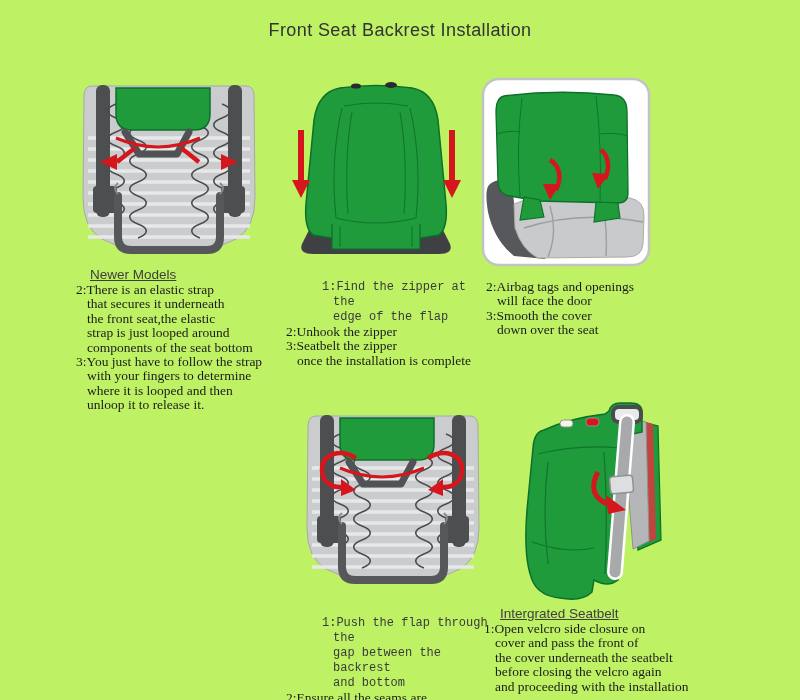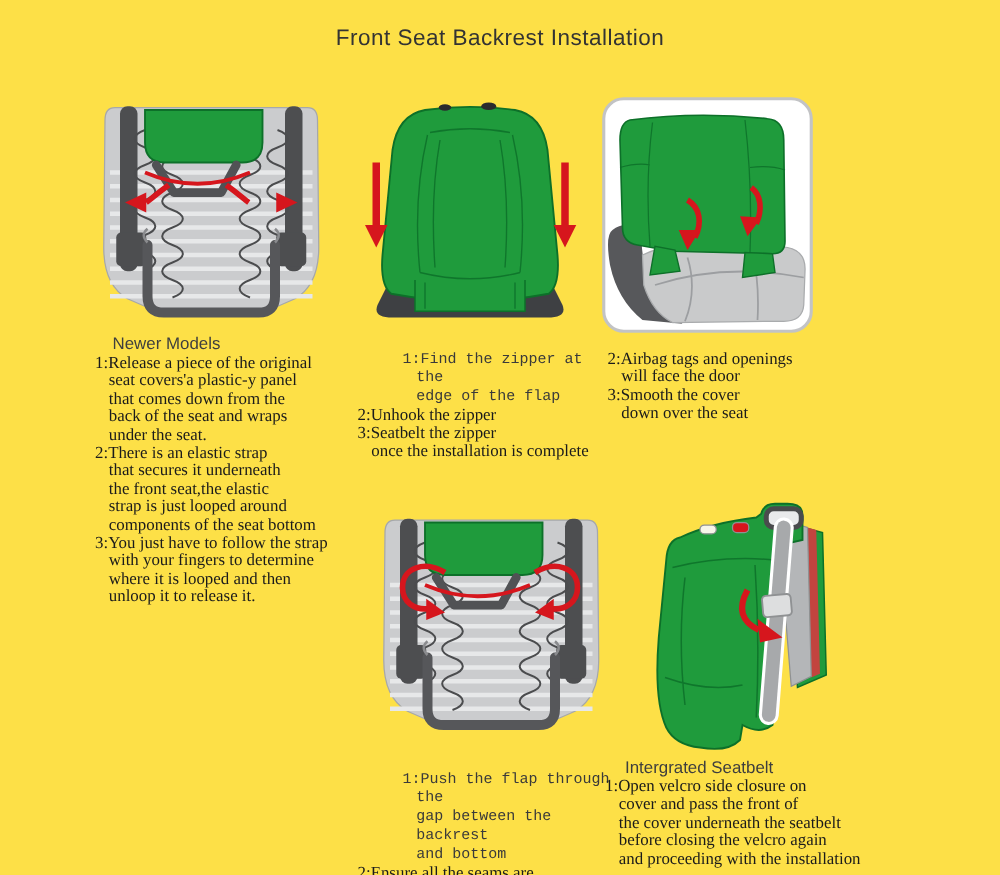--- a/index.html
+++ b/index.html
@@ -1,22 +1,22 @@
 <!DOCTYPE html>
 <html><head>
 <meta charset="utf-8">
 <style>
   html,body{margin:0;padding:0;background:#ffffff;}
-  .canvas{position:relative;width:800px;height:700px;background:#fde047;overflow:hidden;
+  .canvas{position:relative;width:800px;height:700px;background:#bef264;overflow:hidden;
           font-family:"Liberation Serif",serif;color:#1b1b1b;}
   .page-title{position:absolute;left:0;top:20px;width:800px;text-align:center;
           font-family:"Liberation Sans",sans-serif;font-size:18px;color:#333333;letter-spacing:.4px;}
   .fig{position:absolute;}
   .txt{position:absolute;}
-  .heading{font-family:"Liberation Sans",sans-serif;font-size:13.5px;color:#3e3e3e;margin:0 0 1px 14px;}
+  .heading{font-family:"Liberation Sans",sans-serif;font-size:13.5px;color:#3e3e3e;margin:0 0 1px 14px;text-decoration:underline;}
   .heading.seatbelt{margin-left:16px;}
   .item{white-space:pre-line;padding-left:11px;text-indent:-11px;
         font-size:13.5px;line-height:14.4px;color:#1b1b1b;margin:0;}
   .item.sans{font-family:Liberation Mono, monospace;font-size:12px;color:#3a3a3a;line-height:15px;margin-left:36px;}
 </style>
 </head>
 <body>
 
 <div class="canvas">
 
@@ -80,25 +80,20 @@
       <polygon points="70,124 63,108 80,108" fill="#d6161d"></polygon>
     </g>
     <g>
       <path d="M121,74 C129,80 130,92 125,103" stroke="#d6161d" stroke-width="4.5" fill="none"></path>
       <polygon points="118,113 112,97 129,98" fill="#d6161d"></polygon>
     </g>
   </svg>
 
   <div class="txt" style="left:76px;top:267px;width:220px;">
     <div class="heading">Newer Models</div>
-    <p class="item">1:Release a piece of the original
-seat covers'a plastic-y panel
-that comes down from the
-back of the seat and wraps
-under the seat.</p>
     <p class="item">2:There is an elastic strap
 that secures it underneath
 the front seat,the elastic
 strap is just looped around
 components of the seat bottom</p>
     <p class="item">3:You just have to follow the strap
 with your fingers to determine
 where it is looped and then
 unloop it to release it.</p>
   </div>

